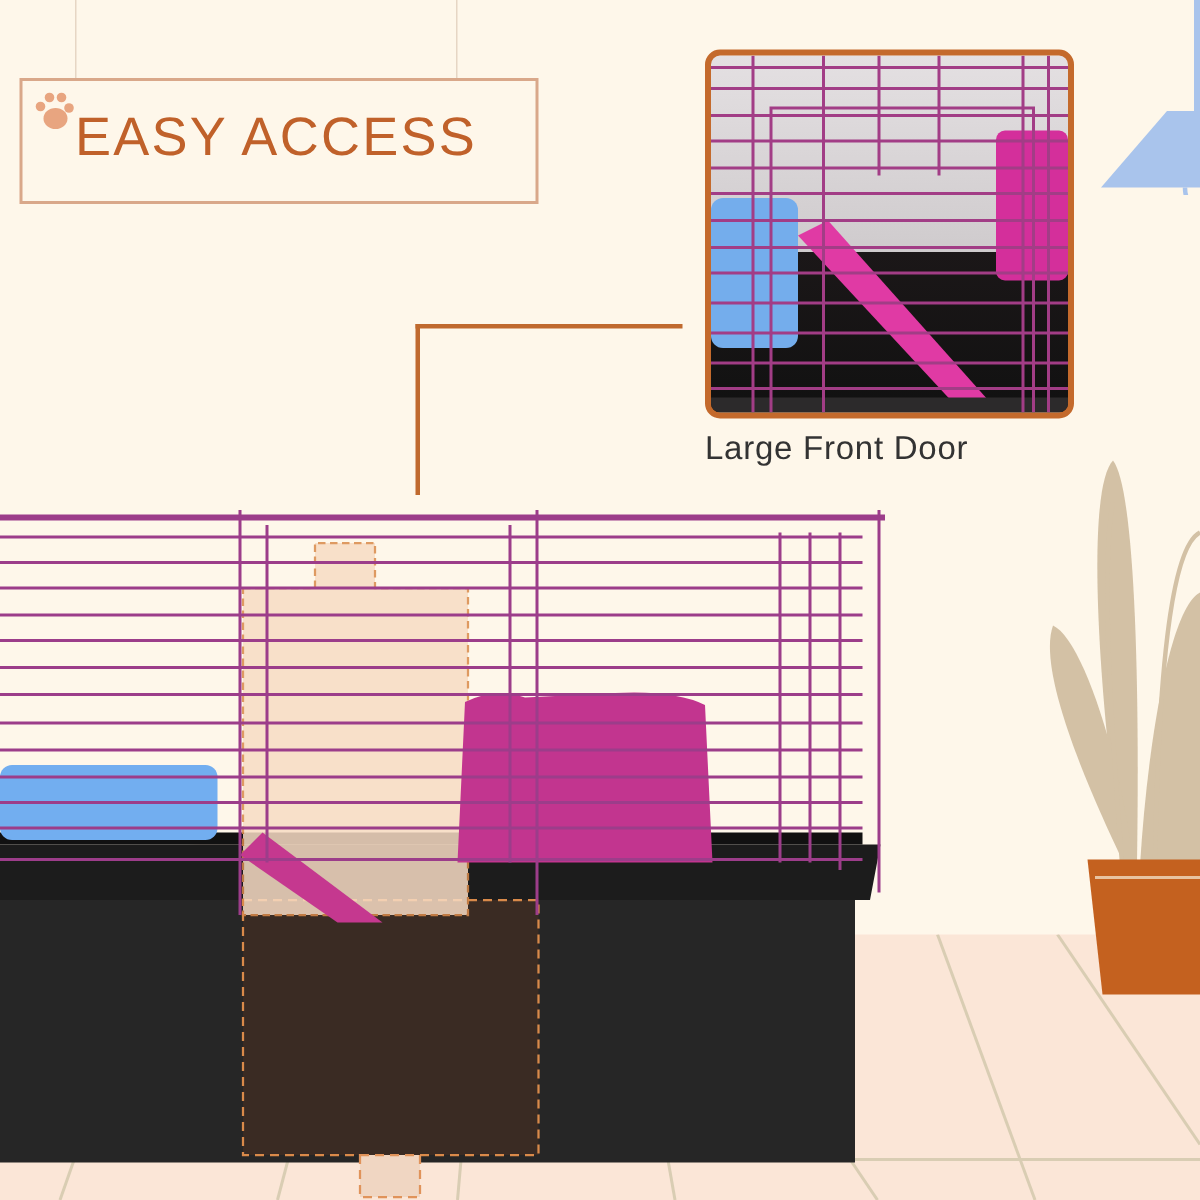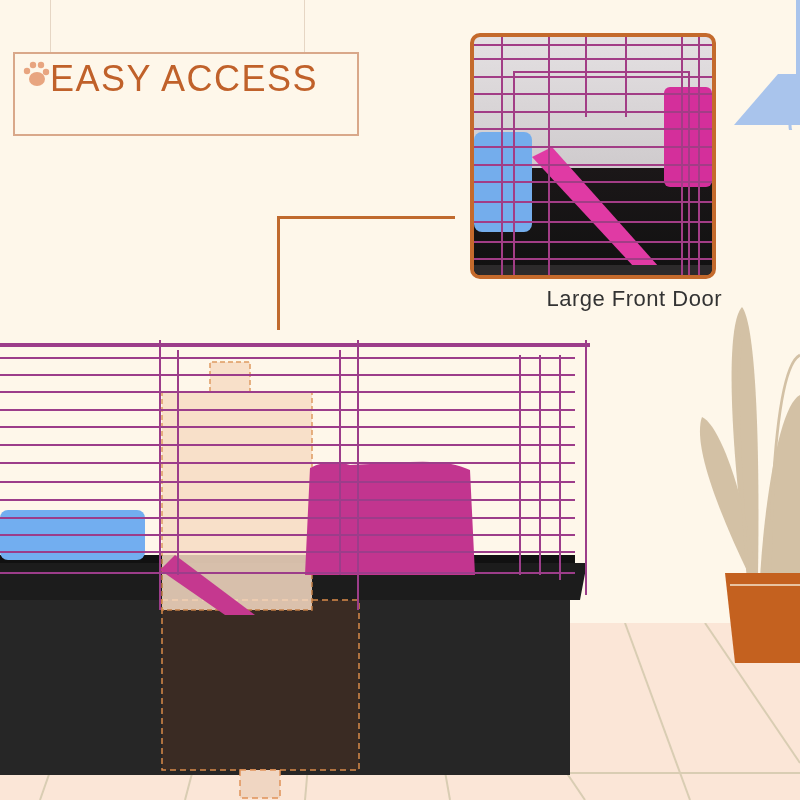--- a/index.html
+++ b/index.html
@@ -1,21 +1,21 @@
 <!DOCTYPE html>
 <html><head>
 <meta charset="utf-8">
 <style>
   html,body{margin:0;padding:0;}
   body{width:800px;height:800px;overflow:hidden;background:#fef7ea;position:relative;font-family:"Liberation Sans",sans-serif;}
   .abs{position:absolute;}
   .title-box{left:13px;top:52px;width:346px;height:84px;border:2px solid #d9a88a;box-sizing:border-box;}
   .hang{width:1px;background:#e6d6c4;top:0;height:52px;}
-  .title-text{left:50px;top:58px;font-size:36px;letter-spacing:1.5px;color:#c0612a;font-weight:normal;}
-  .caption{left:470px;top:286px;width:252px;text-align:right;font-size:22px;color:#333;letter-spacing:0.5px;}
+  .title-text{left:50px;top:70px;font-size:36px;letter-spacing:1.5px;color:#c0612a;font-weight:normal;}
+  .caption{left:470px;top:286px;width:252px;text-align:left;font-size:22px;color:#333;letter-spacing:0.5px;}
   .inset{left:470px;top:33px;width:246px;height:246px;border:4px solid #c46a2c;border-radius:10px;box-sizing:border-box;overflow:hidden;background:linear-gradient(#e4e0e2 0%,#cfcbcd 55%,#1b1718 55%,#111 100%);}
   .floor{left:0;top:623px;width:800px;height:177px;background:#fbe6d7;}
   .callout{left:277px;top:216px;width:178px;height:114px;border-top:3px solid #c06a2e;border-left:3px solid #c06a2e;box-sizing:border-box;}
 </style>
 </head>
 <body>
 
 <div class="abs hang" style="left:50px"></div>
 <div class="abs hang" style="left:304px"></div>
 

